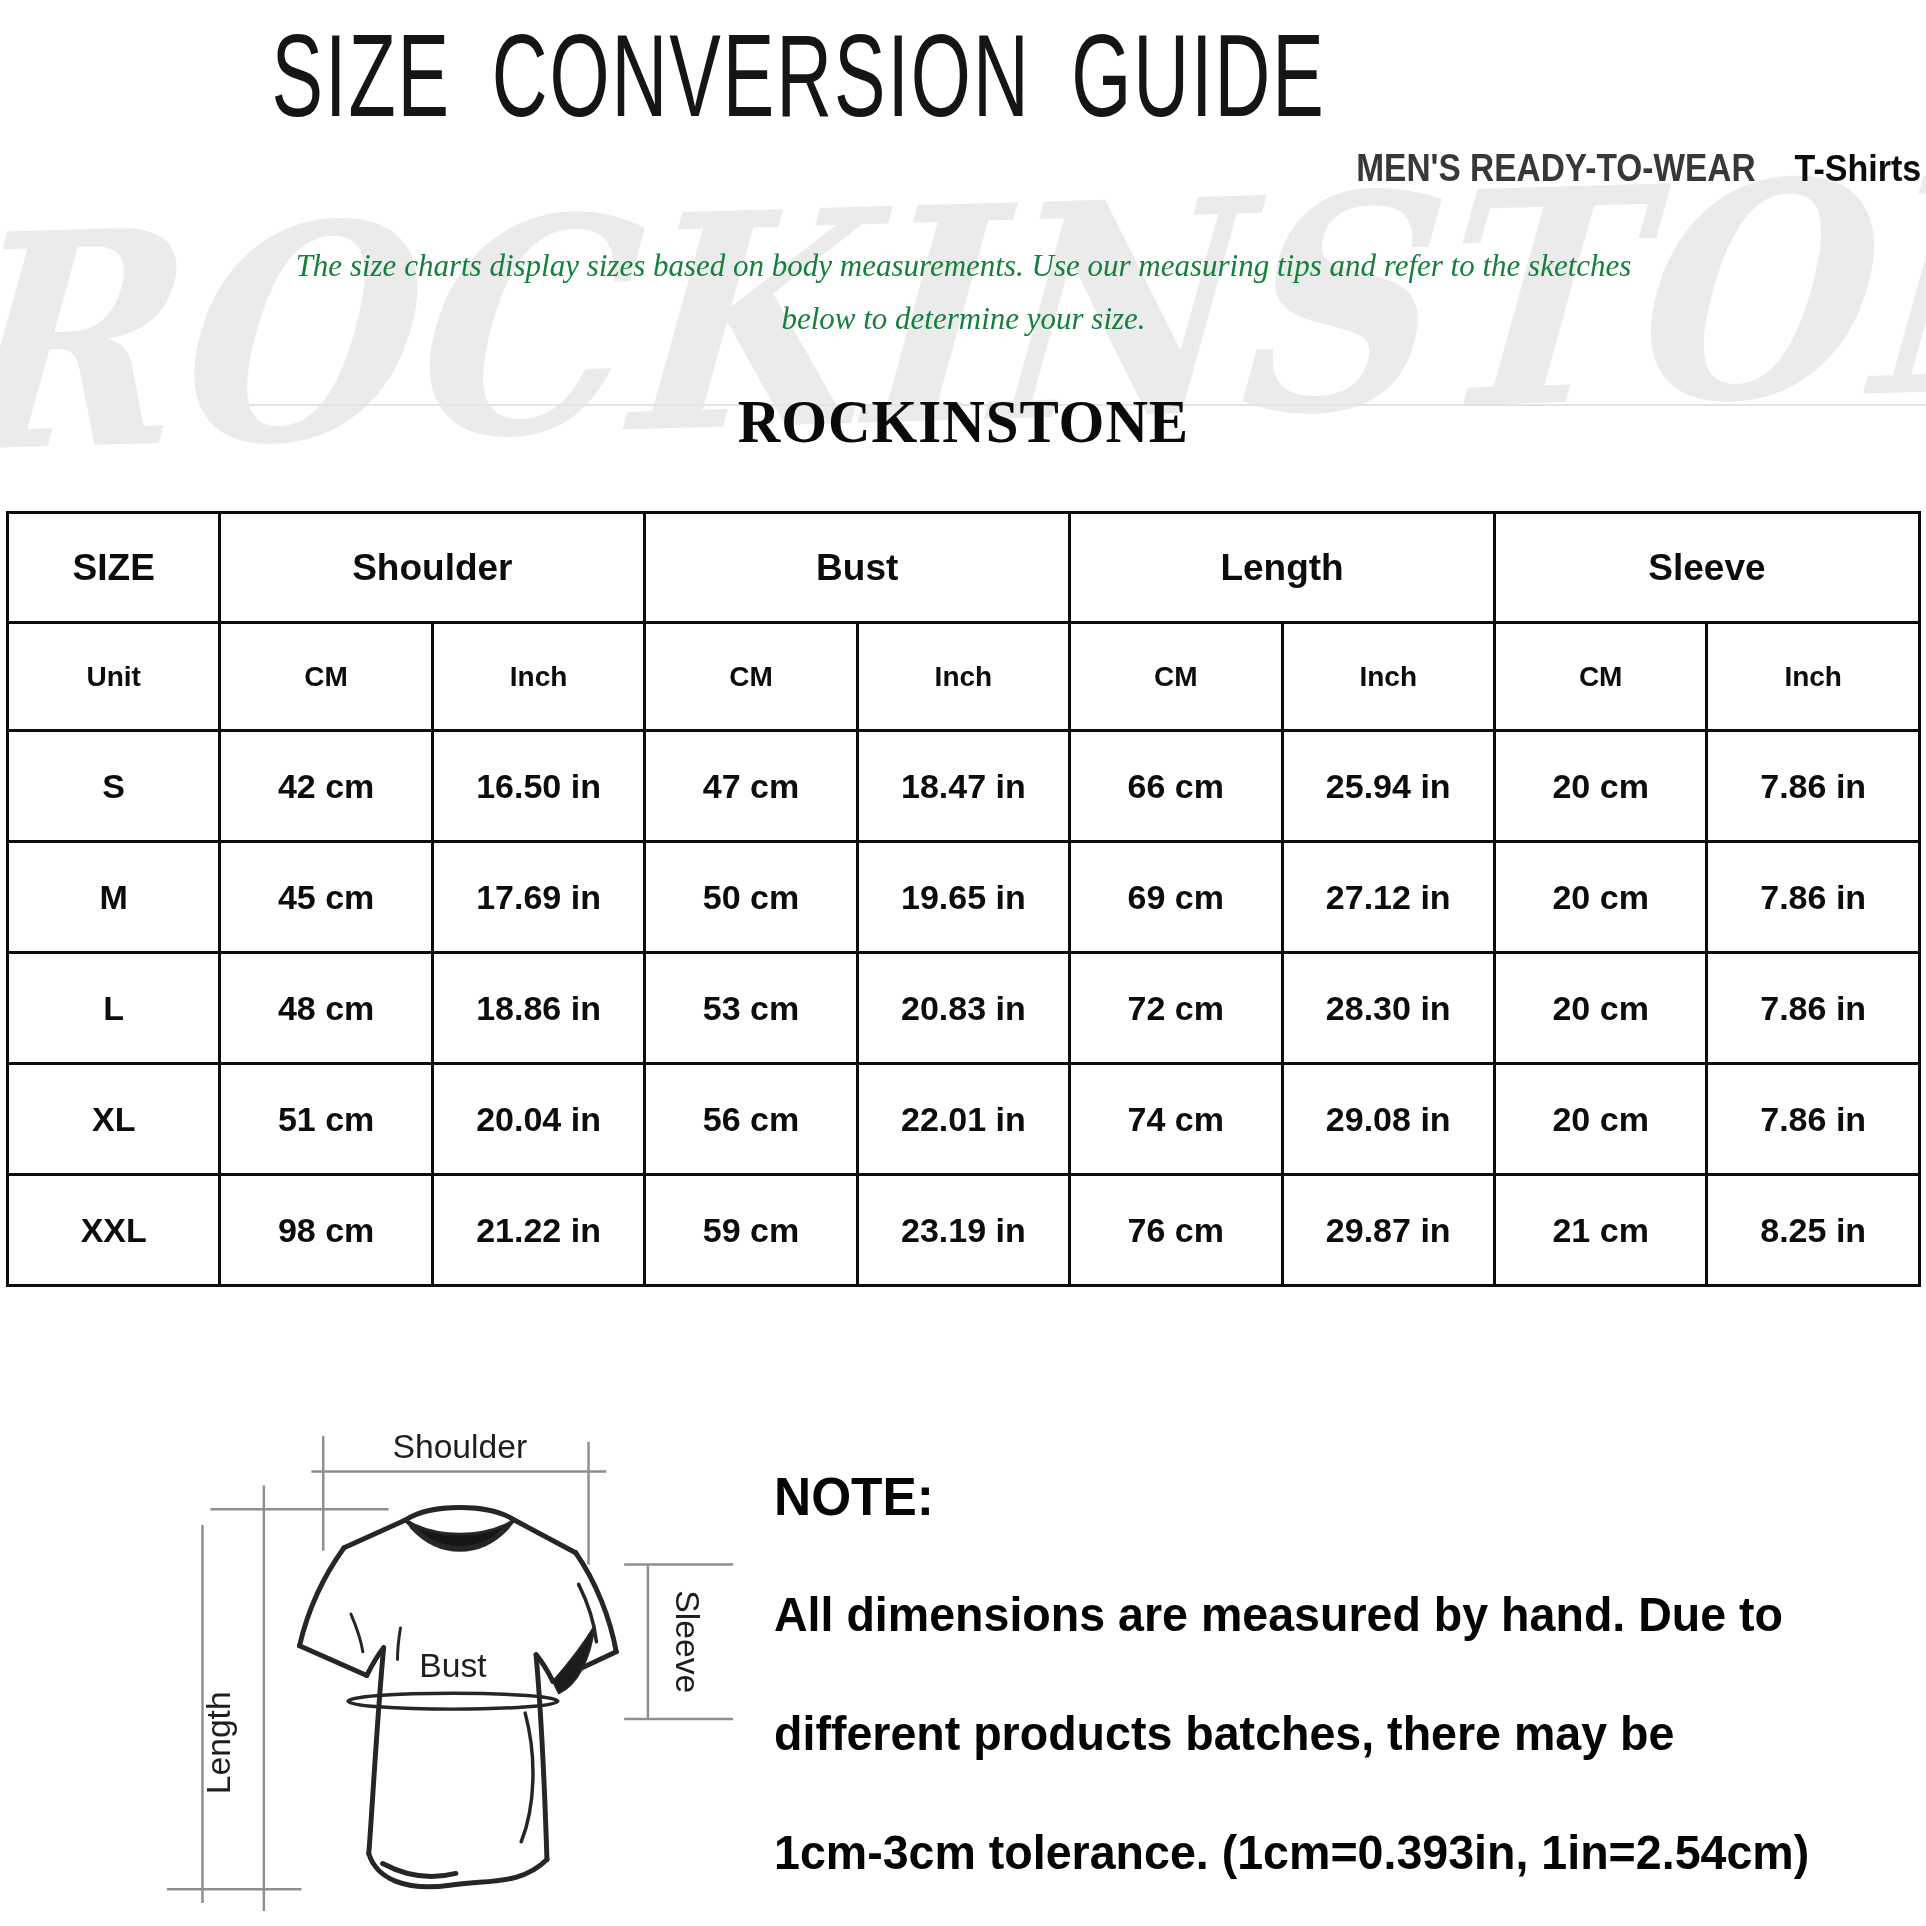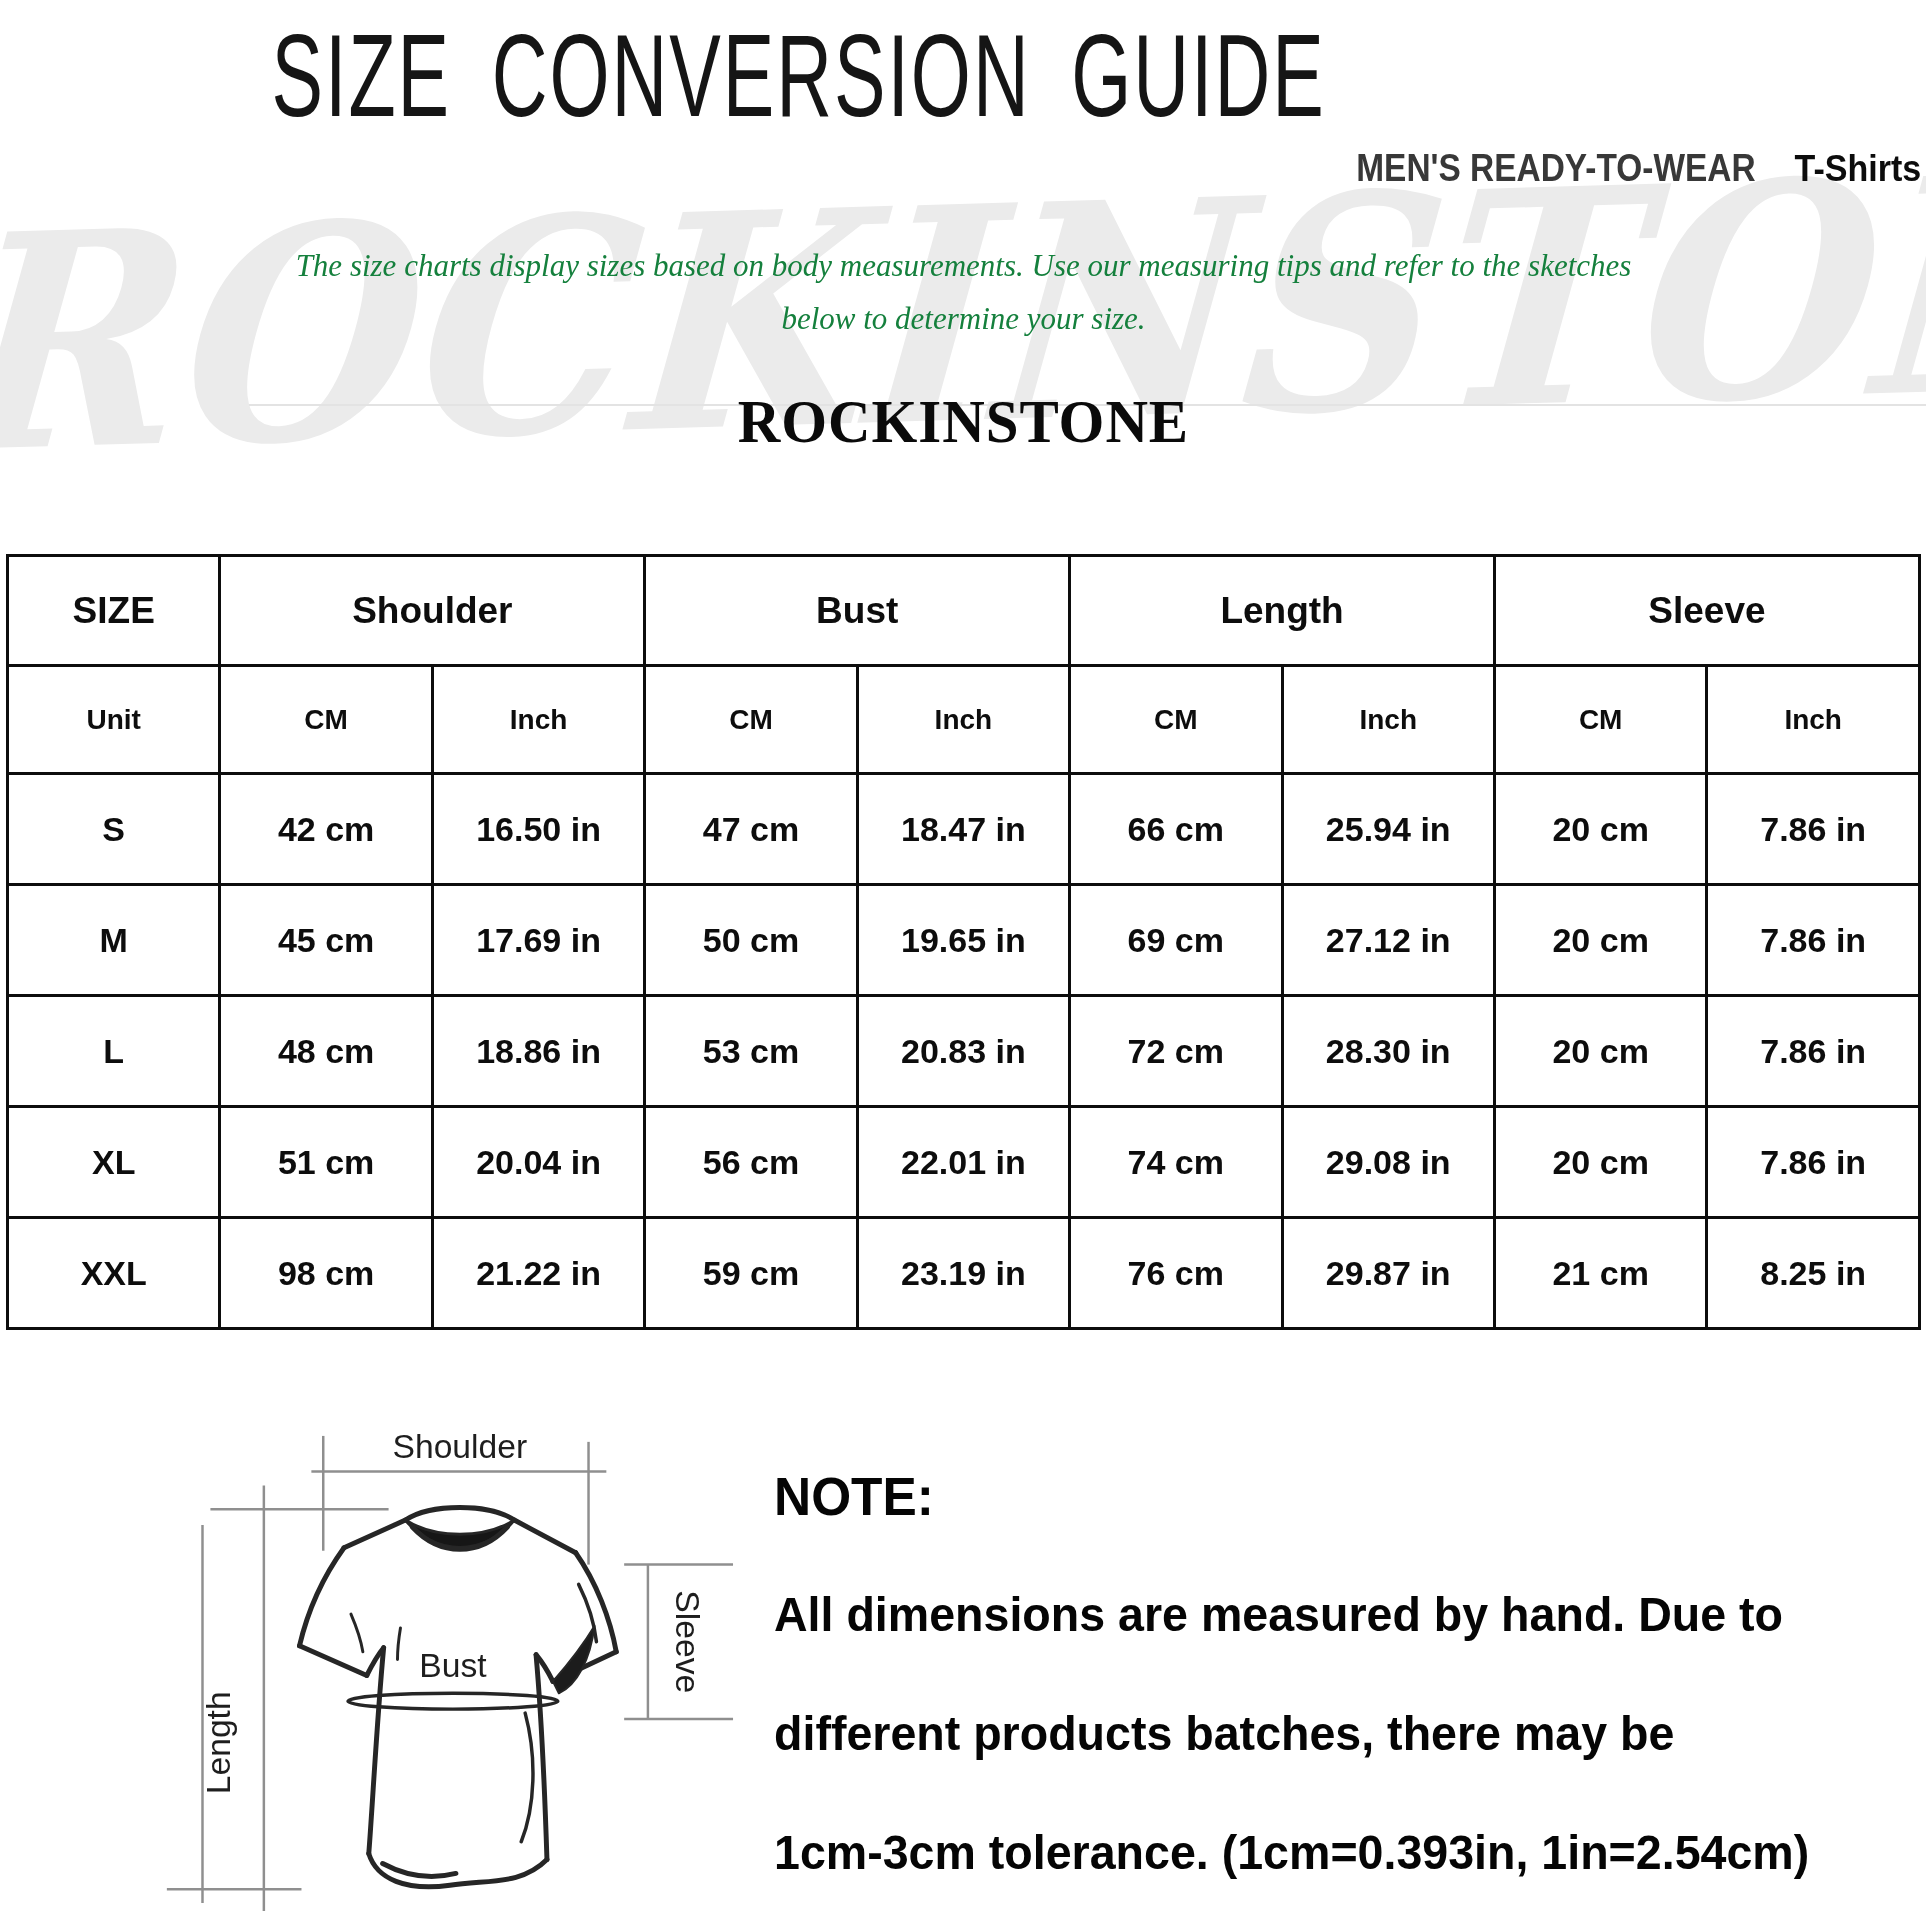--- a/index.html
+++ b/index.html
@@ -23,21 +23,21 @@
              font-family:"DejaVu Serif",serif;font-style:italic;font-weight:bold;
              font-size:297px;color:#ebebeb;white-space:nowrap;letter-spacing:2px;
              transform:scaleX(0.90) skewX(-8deg) rotate(-1.5deg);transform-origin:left top;
              user-select:none;}
   .divider{position:absolute;top:404px;left:249px;width:1677px;height:2px;background:#e3e3e3;z-index:1;}
   .brand-wrap{position:absolute;top:386px;left:0;width:100%;text-align:center;z-index:2;}
   .brand-inner{display:inline-block;font-family:"Liberation Serif",serif;font-weight:bold;
                font-size:62px;color:#0a0a0a;letter-spacing:1px;transform:scaleX(0.95);transform-origin:center top;}
   
   table.size-table{position:absolute;top:511px;left:6px;width:1915px;z-index:2;
-                   border-collapse:collapse;table-layout:fixed;background:#ffffff;margin-top:43px;}
+                   border-collapse:collapse;table-layout:fixed;background:#ffffff;}
   table.size-table td{border:3px solid #0d0d0d;text-align:center;vertical-align:middle;
                       font-weight:bold;color:#0d0d0d;background:#ffffff;overflow:hidden;}
   tr.grp-row td{height:105px;font-size:37px;}
   tr.unit-row td{height:103px;font-size:28px;}
   tr.data-row td{height:106px;font-size:34px;letter-spacing:0px;}
   td.blue{background:#dce6f1;}
   
   .diagram{position:absolute;left:153px;top:1416px;width:584px;height:511px;z-index:2;}
   .note{position:absolute;left:774px;top:1438px;width:1148px;z-index:2;
         transform:scaleX(0.97);transform-origin:left top;}

